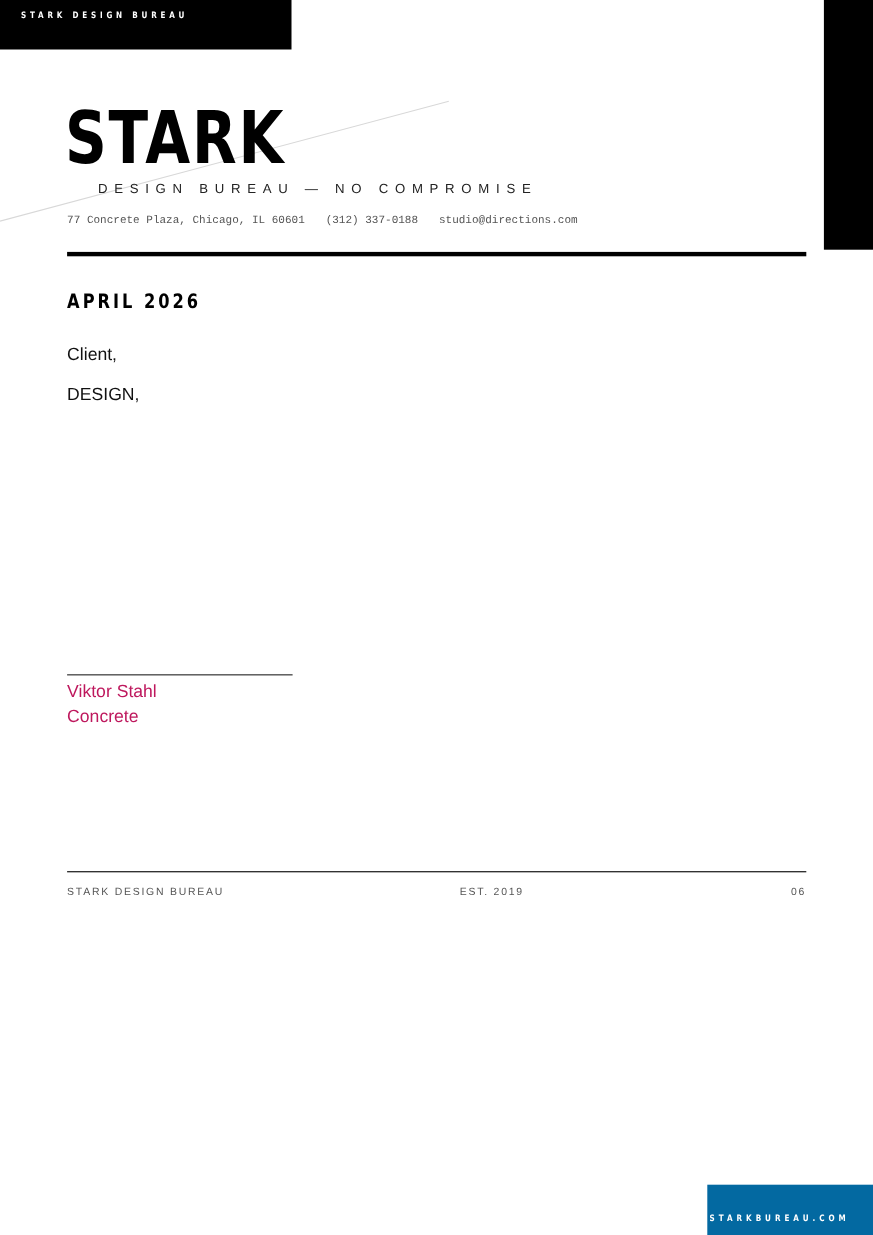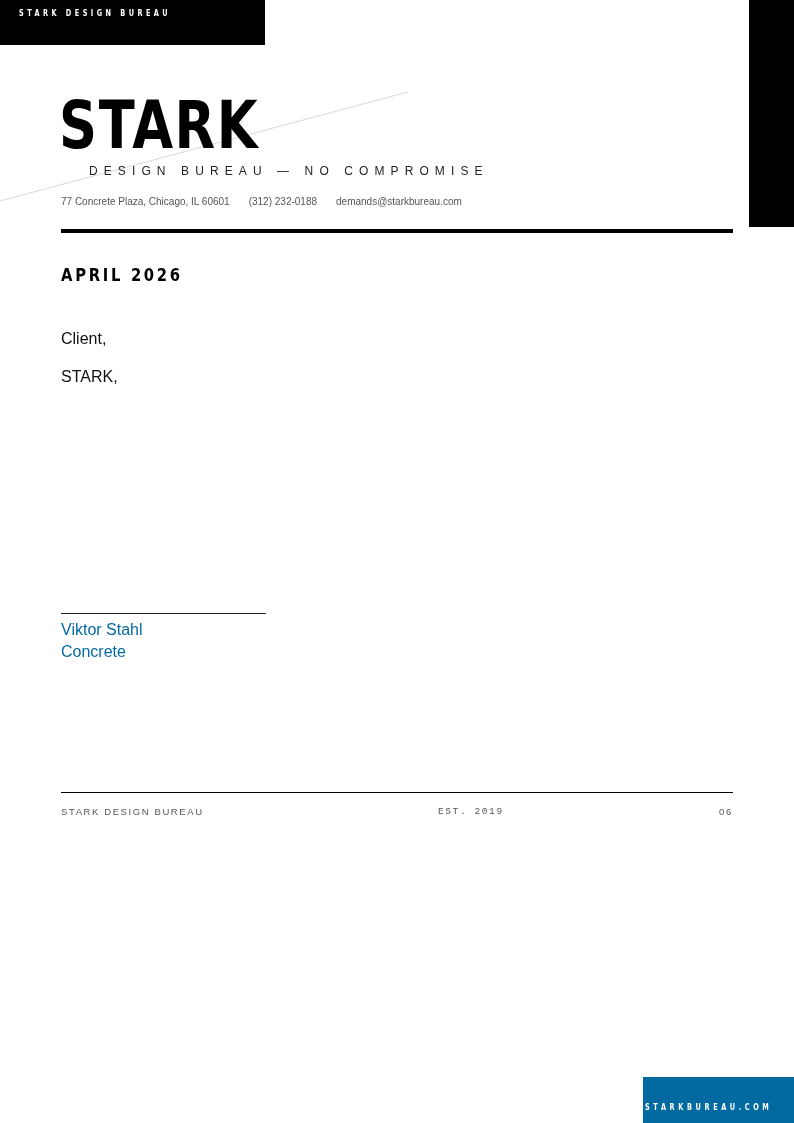--- a/index.html
+++ b/index.html
@@ -30,51 +30,51 @@
       font-family: "DejaVu Sans", sans-serif; font-weight: bold;
       font-size: 66px; line-height: 70px; letter-spacing: 2px;
       transform: scaleX(0.80); transform-origin: left top;
     }
     .tagline {
       position: absolute; left: 61px; top: 164px;
       font-size: 12px; letter-spacing: 6.1px; color: #222; margin-left: 28px;
     }
     .contact {
       position: absolute; left: 61px; top: 196px;
-      font-size: 10px; color: #555; display: flex; gap: 19px;
+      font-size: 10px; color: #555; display: flex; gap: 19px; font-family: Liberation Mono, monospace;
     }
     .rule-thick {
       position: absolute; left: 61px; top: 229px; width: 672px; height: 4px; background: #000;
     }
     .date {
       position: absolute; left: 61px; top: 264px;
       font-family: "DejaVu Sans", sans-serif; font-weight: bold;
       font-size: 18px; letter-spacing: 3.3px;
       transform: scaleX(0.82); transform-origin: left top;
     }
     .body-text {
       position: absolute; left: 61px; top: 312px; width: 680px;
       font-size: 16px; line-height: 22px; color: #111;
     }
-    .body-text p { margin: 16px 0 16px 0; }
+    .body-text p { margin: 0 0 16px 0; }
     .body-text p.tight { margin-bottom: 15px; }
     .sig-line {
       position: absolute; left: 61px; top: 613px; width: 205px; height: 1px; background: #222;
     }
     .sig-name {
-      position: absolute; left: 61px; top: 619px; font-size: 16px; line-height: 22px; color: #0369a1;
+      position: absolute; left: 61px; top: 619px; font-size: 16px; line-height: 22px; color: #be185d;
     }
     .rule-thin {
       position: absolute; left: 61px; top: 792px; width: 672px; height: 1px; background: #000;
     }
     .footer {
       position: absolute; top: 806px; font-size: 9.5px; letter-spacing: 1.6px; color: #555;
     }
     .footer-left { left: 61px; }
-    .footer-mid { left: 438px; font-family: Liberation Mono, monospace; }
+    .footer-mid { left: 418px; }
     .footer-right { left: 719px; }
     .bottom-band {
       position: absolute; left: 643px; top: 1077px; width: 164px; height: 46px; background: #0369a1;
     }
     .bottom-band-text {
       position: absolute; left: 2px; top: 26px;
       color: #fff; font-size: 8px; font-weight: bold; letter-spacing: 4.4px;
       font-family: "DejaVu Sans", sans-serif;
       transform: scaleX(0.82); transform-origin: left top; white-space: nowrap;
     }
@@ -90,31 +90,31 @@
 
 <svg class="diag" viewBox="0 0 794 300" width="794" height="300">
   <line x1="0" y1="201" x2="408" y2="92" stroke="#d8d8d8" stroke-width="1"></line>
 </svg>
 
 <div class="logo">STARK</div>
 <div class="tagline">DESIGN BUREAU — NO COMPROMISE</div>
 
 <div class="contact">
   <span>77 Concrete Plaza, Chicago, IL 60601</span>
-  <span>(312) 232-0188</span>
-  <span>demands@starkbureau.com</span>
+  <span>(312) 337-0188</span>
+  <span>studio@directions.com</span>
 </div>
 
 <div class="rule-thick"></div>
 
 <div class="date">APRIL 2026</div>
 
 <div class="body-text">
   <p class="tight">Client,</p>
-  <p>STARK,</p>
+  <p>DESIGN,</p>
 </div>
 
 <div class="sig-line"></div>
 <div class="sig-name">
   <div>Viktor Stahl</div>
   <div>Concrete</div>
 </div>
 
 <div class="rule-thin"></div>
 <div class="footer footer-left">STARK DESIGN BUREAU</div>

